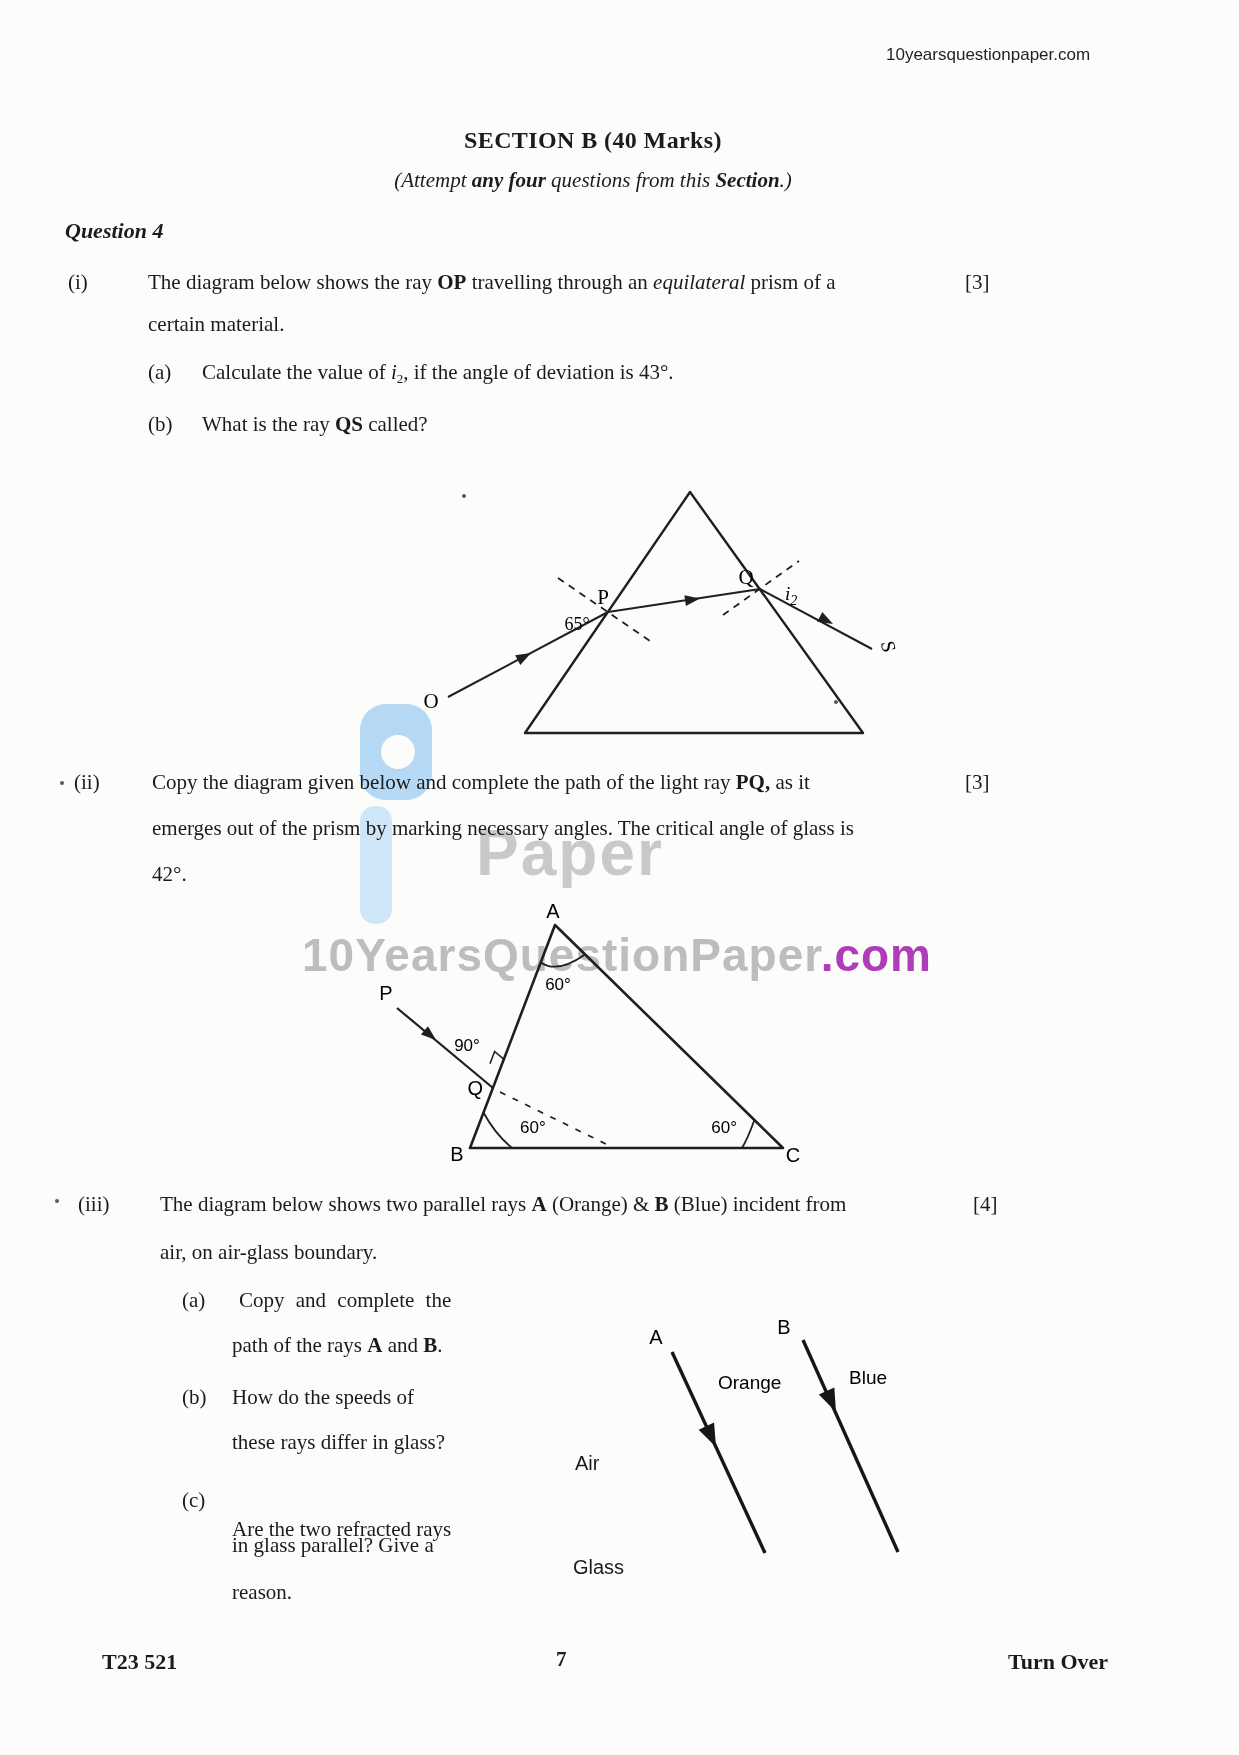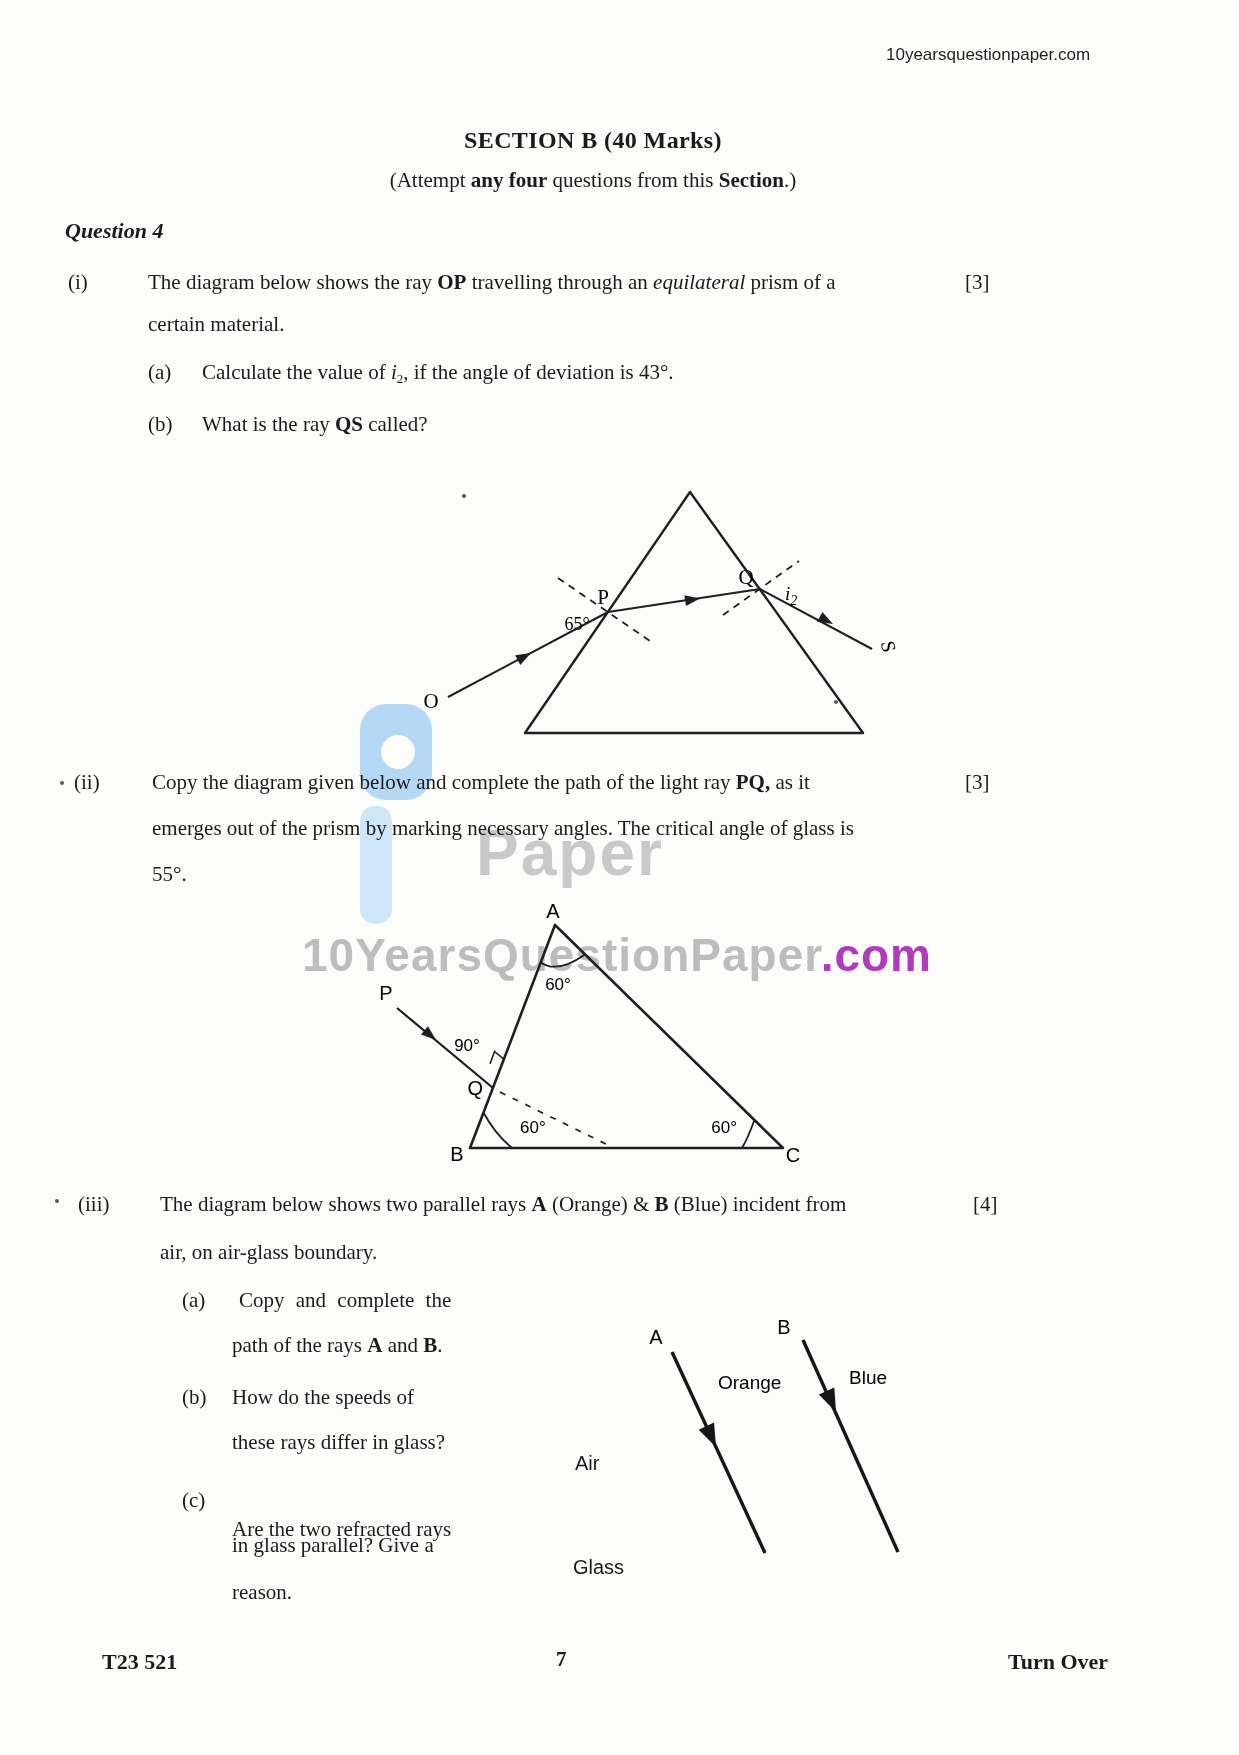--- a/index.html
+++ b/index.html
@@ -6,21 +6,21 @@
   #page{
     position:relative;width:1239px;height:1755px;margin:0 auto;
     background:#fcfcfb;color:#1b1b1b;
     font-family:"Liberation Serif",serif;overflow:hidden;
   }
   .ln{position:absolute;white-space:nowrap;font-size:21px;line-height:1.15;}
   .lbl{position:absolute;white-space:nowrap;font-size:21px;line-height:1.15;}
   .mk{position:absolute;left:965px;font-size:21px;white-space:nowrap;}
   .site{position:absolute;left:886px;top:45px;font-family:"Liberation Sans",sans-serif;font-size:17px;color:#1f1f1f;}
   .sec-title{position:absolute;left:273px;top:127px;width:640px;text-align:center;font-size:24px;font-weight:bold;letter-spacing:.4px;}
-  .sec-instr{position:absolute;left:273px;top:168px;width:640px;text-align:center;font-size:21px;}
+  .sec-instr{position:absolute;left:273px;top:168px;width:640px;text-align:center;font-size:21px;font-style:italic;}
   .q-title{position:absolute;left:65px;top:218px;font-size:22px;font-weight:bold;font-style:italic;}
   sub.i2{font-size:0.62em;vertical-align:-0.28em;}
   .dot{position:absolute;width:4px;height:4px;border-radius:50%;background:#3c3c3c;opacity:.85;}
   .wm-word{position:absolute;left:476px;top:816px;font-family:"Liberation Sans",sans-serif;
            font-weight:bold;font-size:64px;letter-spacing:2px;opacity:.8;}
   .wm-line{position:absolute;left:302px;top:928px;font-family:"Liberation Sans",sans-serif;
            font-weight:bold;font-size:46px;letter-spacing:1px;opacity:.85;white-space:nowrap;}
   .dia-label-sans{font-family:"Liberation Sans",sans-serif;}
   .footer-code{position:absolute;left:78px;top:1649px;font-size:22px;font-weight:bold;margin-left:24px;}
   .footer-page{position:absolute;left:556px;top:1647px;font-size:21px;font-weight:bold;}
@@ -77,21 +77,21 @@
   <svg style="left:352px;top:700px" width="100" height="230" viewBox="0 0 100 230">
     <rect x="8" y="4" width="72" height="96" rx="26" fill="#b5d8f4"></rect>
     <circle cx="46" cy="52" r="17" fill="#fcfcfb"></circle>
     <rect x="8" y="106" width="32" height="118" rx="15" fill="#cfe6f9"></rect>
   </svg>
   <div class="wm-word" style="color:#bdbdbd">Paper</div>
   <div class="wm-line"><span style="color:#b3b3b3">10YearsQuestionPaper</span><span style="color:#a21caf">.com</span></div>
 
   <div class="ln" style="left:152px;top:816px">emerges out of the prism by marking necessary angles. The critical angle of glass is</div>
   <div class="ln" style="left:152px;top:770px"><span>Copy the diagram given below and complete the path of the light ray </span><b>PQ,</b><span> as it</span></div>
-  <div class="ln" style="left:152px;top:862px">55°.</div>
+  <div class="ln" style="left:152px;top:862px">42°.</div>
 
   <svg style="left:368px;top:895px" width="450" height="272" viewBox="368 895 450 272">
     <path d="M555,925 L470,1148 L783,1148 Z" fill="none" stroke="#1f1f1f" stroke-width="2.6" stroke-linejoin="round"></path>
     <path d="M540.8,962.4 Q557,974 585,954.4" fill="none" stroke="#1f1f1f" stroke-width="1.8"></path>
     <path d="M483.5,1112.5 Q495,1134 512,1148" fill="none" stroke="#1f1f1f" stroke-width="1.8"></path>
     <path d="M754.4,1120 Q748,1138 742,1148" fill="none" stroke="#1f1f1f" stroke-width="1.8"></path>
     <line x1="397" y1="1008" x2="493" y2="1088" stroke="#1f1f1f" stroke-width="2.2"></line>
     <polygon points="0,0 -15,5.5 -15,-5.5" transform="translate(436,1040) rotate(39.8)" fill="#1f1f1f"></polygon>
     <path d="M504.6,1059.8 L494.6,1051.5 L490,1063.7" fill="none" stroke="#1f1f1f" stroke-width="1.6"></path>
     <line x1="500" y1="1092" x2="612" y2="1147" stroke="#1f1f1f" stroke-width="1.7" stroke-dasharray="6,8"></line>

